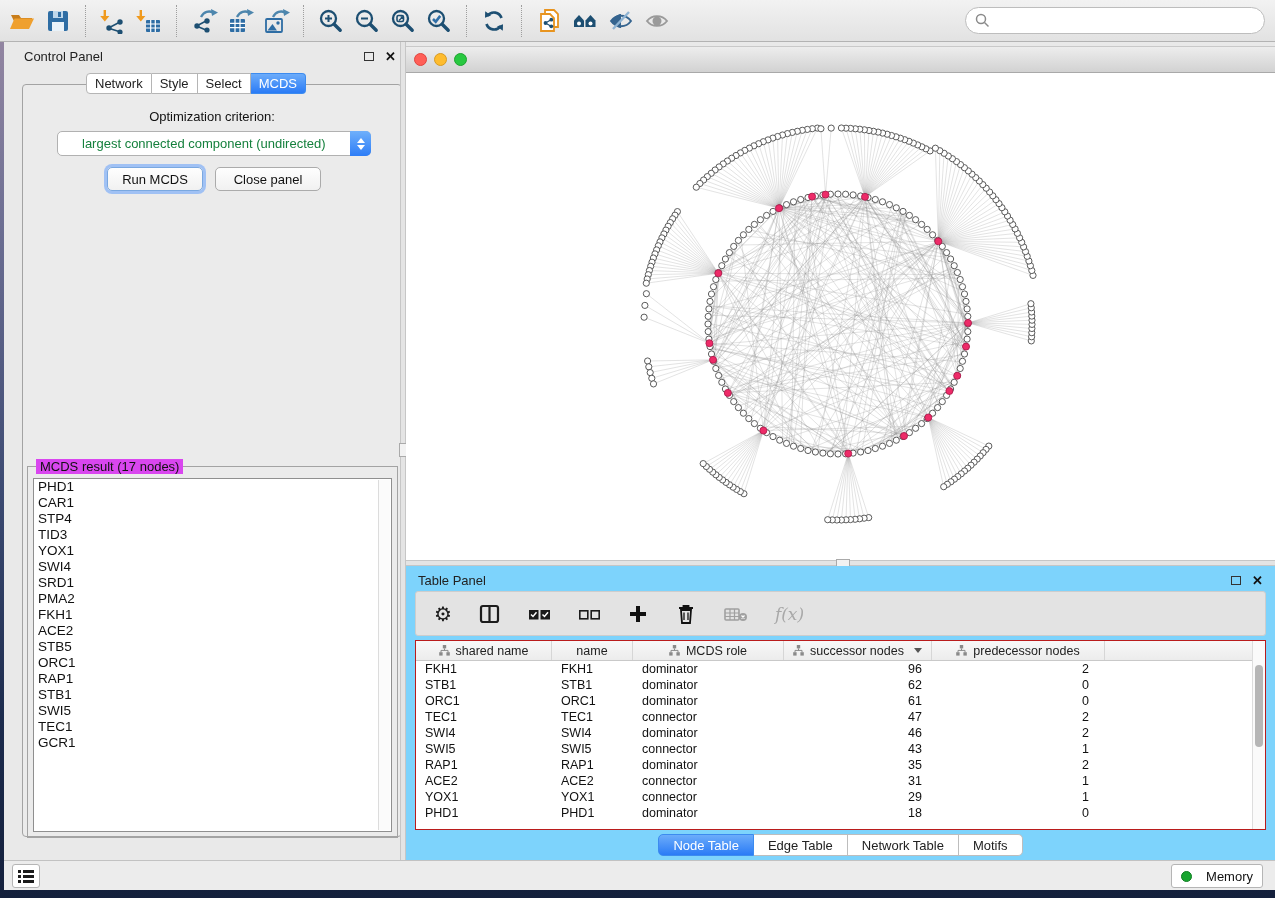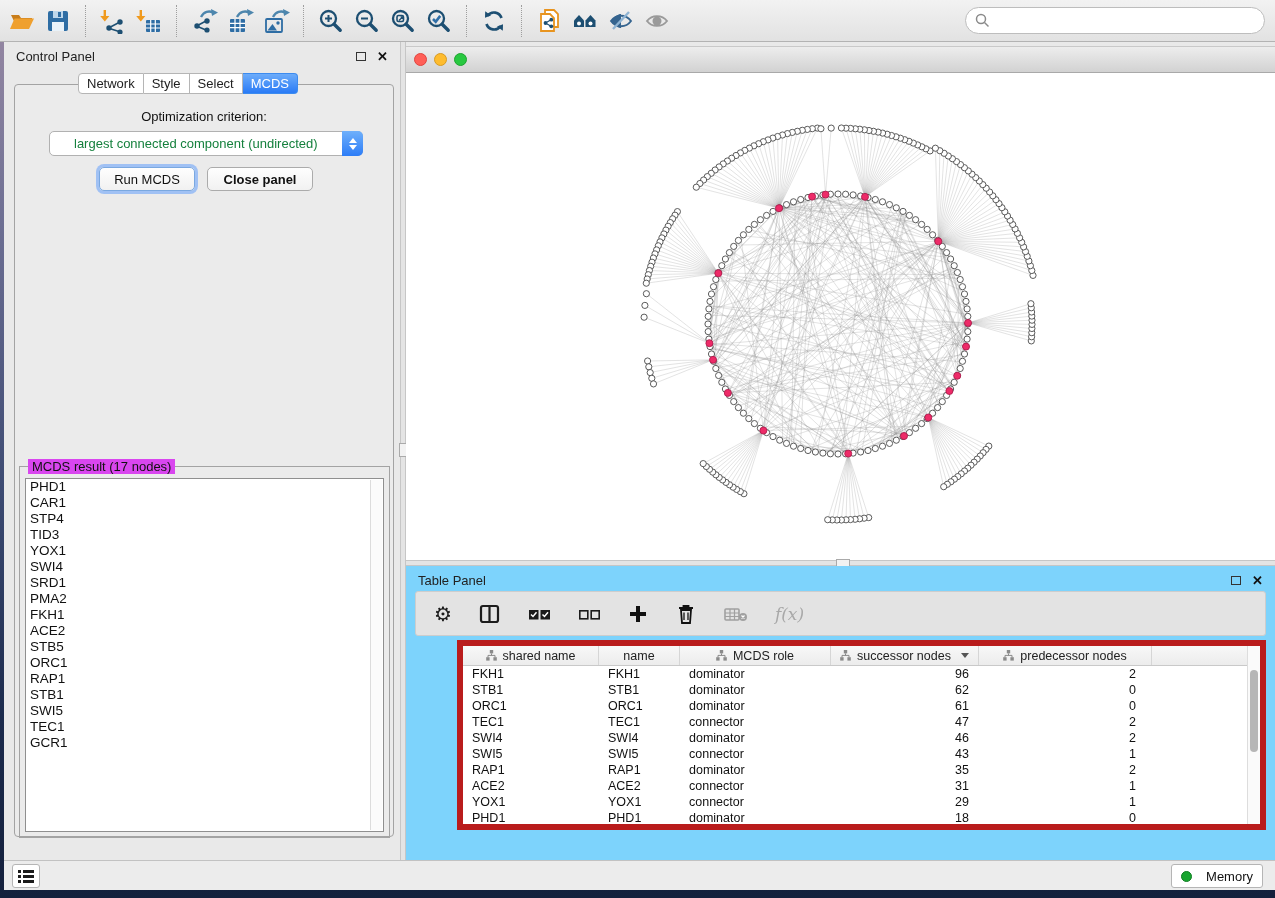--- a/index.html
+++ b/index.html
@@ -18,21 +18,21 @@
   .tb-btn { width:36px; height:34px; display:flex; align-items:center; justify-content:center; border:none; background:transparent; }
   .tb-sep { width:1px; height:32px; border-left:1px dotted #9e9e9e; margin:0 9px; }
   .search-wrap { position:absolute; right:10px; top:7px; width:300px; height:27px;
     background:#fff; border:1px solid #bdbdbd; border-radius:14px; display:flex; align-items:center; padding-left:9px; }
   .search-input { border:none; outline:none; flex:1; height:22px; font-size:13px; background:transparent; margin-left:6px; }
 
   
   .workspace { position:absolute; left:4px; top:42px; width:1271px; height:818px; background:#e9e9e9; }
 
   
-  .control-panel { position:absolute; left:0; top:0; width:396px; height:818px; }
+  .control-panel { position:absolute; left:8px; top:0; width:396px; height:818px; }
   .panel-titlebar { height:26px; display:flex; align-items:center; padding:2px 12px 0 12px; }
   .win-btns { margin-left:auto; display:flex; align-items:center; gap:11px; }
   .float-icon { width:10px; height:9px; border:1.5px solid #333; display:inline-block; }
   .close-icon { font-weight:bold; font-size:13px; color:#111; line-height:1; }
   .cp-tabs { position:absolute; left:74px; top:31px; display:flex; height:21px; z-index:2; }
   .cp-tab { background:#fff; border:1px solid #b5b5b5; border-left:none; padding:0 8px; font-size:13px;
     display:flex; align-items:center; color:#222; }
   .cp-tab:first-child { border-left:1px solid #b5b5b5; border-radius:4px 0 0 4px; }
   .cp-tab:last-child { border-radius:0 4px 4px 0; }
   .cp-tab.active { background:linear-gradient(#6cacfa,#2a7bf6); border-color:#3c8bef; color:#fff; }
@@ -43,21 +43,21 @@
     border:1px solid #b1b1b1; border-radius:5px; display:flex; align-items:center; }
   .criterion-select .val { padding-left:24px; font-size:13px; color:#15803d; flex:1; white-space:nowrap; }
   .stepper { width:21px; height:25px; margin:-1px -1px -1px 0; border-radius:0 5px 5px 0;
     background:linear-gradient(#6fb0fb,#2d7df7); display:flex; flex-direction:column; align-items:center; justify-content:center; gap:2px; }
   .car-up { width:0; height:0; border-left:4px solid transparent; border-right:4px solid transparent; border-bottom:5px solid #fff; }
   .car-dn { width:0; height:0; border-left:4px solid transparent; border-right:4px solid transparent; border-top:5px solid #fff; }
   .btn-row { position:absolute; left:0; top:82px; width:100%; }
   .push-btn { position:absolute; height:24px; background:linear-gradient(#fefefe,#f1f1f1); border:1px solid #ababab;
     border-radius:5px; font-size:13px; color:#111; font-family:inherit; }
   .run-btn { left:84px; width:96px; box-shadow:0 0 0 3px rgba(110,165,250,.6); border-color:#7aa8e0; }
-  .closep-btn { left:192px; width:106px;font-weight:bold; }
+  .closep-btn { left:192px; width:106px; }
   .group-box { position:absolute; left:4px; top:381px; width:371px; height:372px; border:1px solid #a3a3a3; }
   .group-legend { position:absolute; left:8px; top:-8px; background:#d946ef; padding:0 4px; font-size:13px; color:#111; }
   .listbox { position:absolute; left:5px; top:11px; right:5px; bottom:5px; background:#fff; border:1px solid #8f8f8f; overflow:hidden; }
   .listbox .item { font-size:13.5px; line-height:16px; padding-left:4px; color:#111; }
   .list-scroll { position:absolute; right:1px; top:1px; bottom:1px; width:12px; background:#fbfbfb; border-left:1px solid #dcdcdc; }
 
   
   .v-divider { position:absolute; left:396px; top:0; width:6px; height:818px; background:#e4e4e4;
     border-left:1px solid #c6c6c6; border-right:1px solid #c6c6c6; }
   .v-grip { position:absolute; left:-2px; top:401px; width:8px; height:14px; background:#f2f2f2; border:1px solid #aaa; }
@@ -80,21 +80,21 @@
   .gn { fill:#fff; stroke:#4a4a4a; stroke-width:.9; }
   .gh { fill:#ee2b68; stroke:#b01c4e; stroke-width:.9; }
 
   
   .table-panel { position:absolute; left:402px; top:524px; width:869px; height:294px; background:#7dd3fc; }
   .tp-toolbar { position:absolute; left:9px; right:9px; top:25px; height:45px; background:#e3e3e3;
     border:1px solid #cdcdcd; border-radius:3px; display:flex; align-items:center; padding-left:18px; gap:27px; }
   .tp-ic { display:flex; align-items:center; justify-content:center; border:none; background:transparent; height:30px; }
   .gear-glyph { font-size:20px; color:#1c1c1c; line-height:1; }
   .fx { font-family:"DejaVu Serif", serif; font-style:italic; font-size:17px; color:#a8a8a8; }
-  .tbl-wrap { position:absolute; left:9px; right:9px; top:74px; height:190px; background:#fff; border:6px solid #b91c1c; overflow:hidden;margin-left:42px; }
+  .tbl-wrap { position:absolute; left:9px; right:9px; top:74px; height:190px; background:#fff; border:1px solid #b91c1c; overflow:hidden; }
   .thead { display:grid; grid-template-columns:136px 81px 151px 148px 173px 1fr; height:20px;
     background:linear-gradient(#f8f8f8,#ececec); border-bottom:1px solid #c9c9c9; }
   .th { display:flex; align-items:center; gap:6px; font-size:12.5px; color:#222; border-right:1px solid #d6d6d6;
     padding:0 6px; justify-content:center; }
   .th:last-child { border-right:none; }
   .tr { display:grid; grid-template-columns:136px 81px 151px 148px 173px 1fr; height:16px; align-items:center; }
   .td { font-size:12.5px; color:#111; padding-left:9px; white-space:nowrap; }
   .td.num { text-align:right; padding-right:10px; }
   .td.num2 { text-align:right; padding-right:16px; }
   .tbl-scroll { position:absolute; right:0; top:0; bottom:0; width:13px; background:#fafafa; border-left:1px solid #ddd; }
@@ -1240,20 +1240,26 @@
           <span class="td">PHD1</span>
           <span class="td">PHD1</span>
           <span class="td">dominator</span>
           <span class="td num">18</span>
           <span class="td num2">0</span>
         </div>
       <div class="tbl-scroll">
           <div class="tbl-thumb"></div>
         </div>
     </div>
+    <div class="tp-tabs">
+      <span class="tp-tab active">Node Table</span>
+      <span class="tp-tab">Edge Table</span>
+      <span class="tp-tab">Network Table</span>
+      <span class="tp-tab">Motifs</span>
+    </div>
   </div>
 </div>
 
 <div class="status-bar">
   <button class="status-left-btn">
     <svg width="16" height="13">
         <g fill="#1c1c1c">
           <rect x="0" y="0" width="3" height="3"></rect>
           <rect x="5" y="0" width="11" height="3"></rect>
           <rect x="0" y="5" width="3" height="3"></rect>

